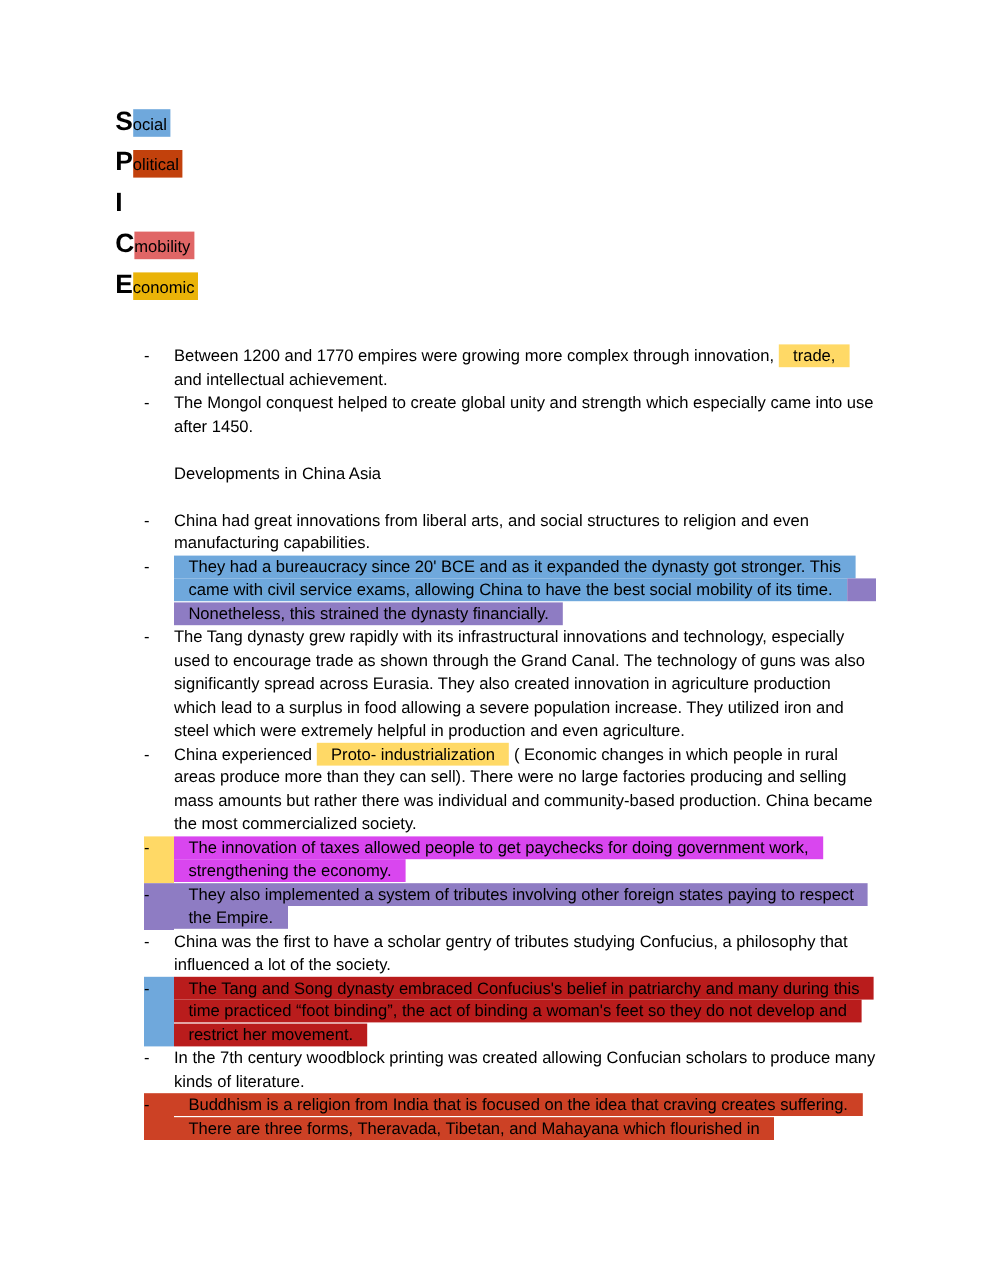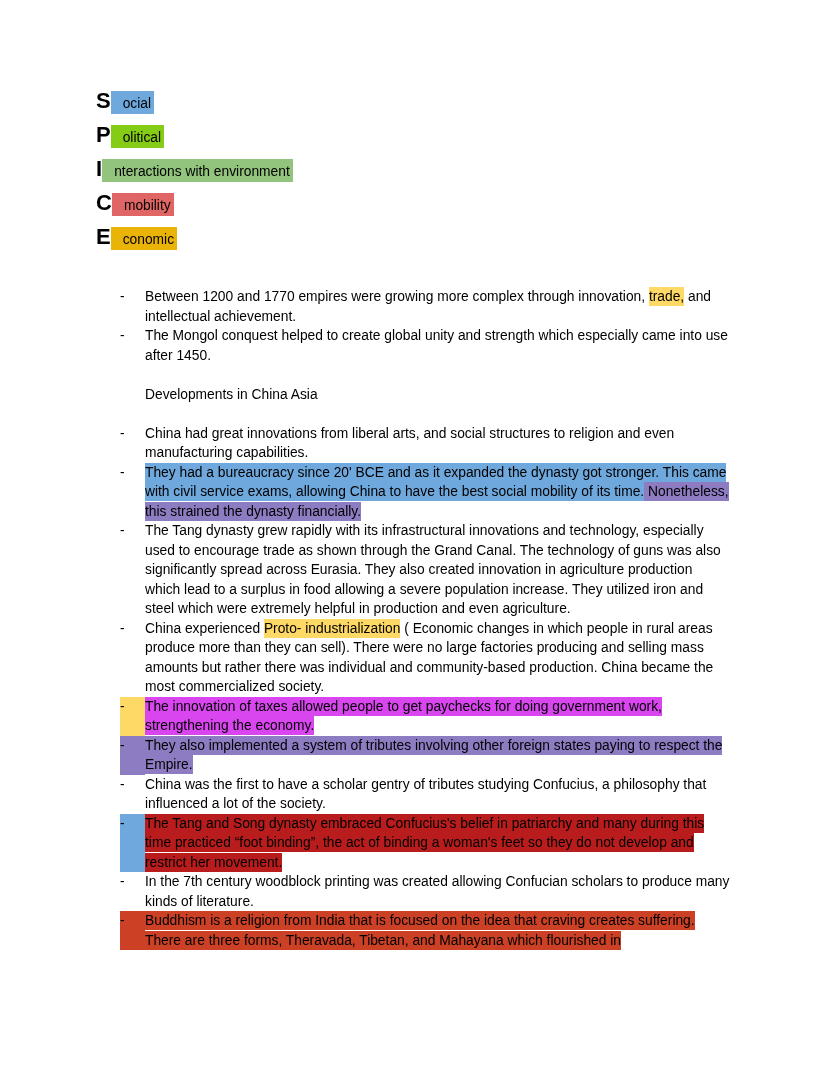--- a/index.html
+++ b/index.html
@@ -12,56 +12,55 @@
     color:#000000;
     font-family:"Liberation Sans", sans-serif;
     padding:84px 96px 0 96px;
     overflow:hidden;
   }
   
   .spice-line { height:34px; display:flex; align-items:baseline; }
   .spice-letter { font-weight:bold; font-size:22px; line-height:34px; }
   .spice-rest {
     font-size:13.8px;
-    padding:5px 3px 3px 12px;
+    padding:5px 3px 3px 0;
   }
   
   .notes-body {
     margin-left:24px;
     margin-top:33px;
     font-size:13.8px;
     line-height:19.5px;
   }
   .para { display:flex; }
   .para .dash { width:25px; flex:0 0 25px; }
   .para .text { width:586px; }
   .para.plain { margin-left:25px; }
   .spacer { height:19.5px; }
   .hl {
-    padding:2px 0;
+    padding:2px 12px;
     -webkit-box-decoration-break:clone;
     box-decoration-break:clone;
   }
 </style>
 </head>
 <body>
 
 <div class="page">
   <div class="spice-legend">
       <div class="spice-line">
         <span class="spice-letter">S</span>
         <span class="spice-rest" style="background-color: rgb(111, 168, 220);">ocial</span>
       </div>
       <div class="spice-line">
         <span class="spice-letter">P</span>
-        <span class="spice-rest" style="background-color: #84cc16;">olitical</span>
+        <span class="spice-rest" style="background-color: #c2410c;">olitical</span>
       </div>
       <div class="spice-line">
         <span class="spice-letter">I</span>
-        <span class="spice-rest" style="background-color: rgb(147, 196, 125);">nteractions with environment</span>
       </div>
       <div class="spice-line">
         <span class="spice-letter">C</span>
         <span class="spice-rest" style="background-color: rgb(224, 102, 102);">mobility</span>
       </div>
       <div class="spice-line">
         <span class="spice-letter">E</span>
         <span class="spice-rest" style="background-color: #eab308;">conomic</span>
       </div>
     </div>

